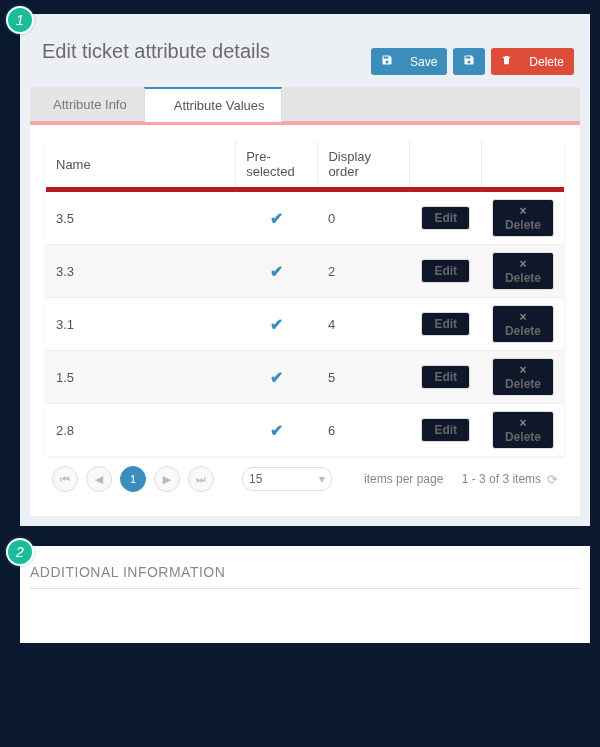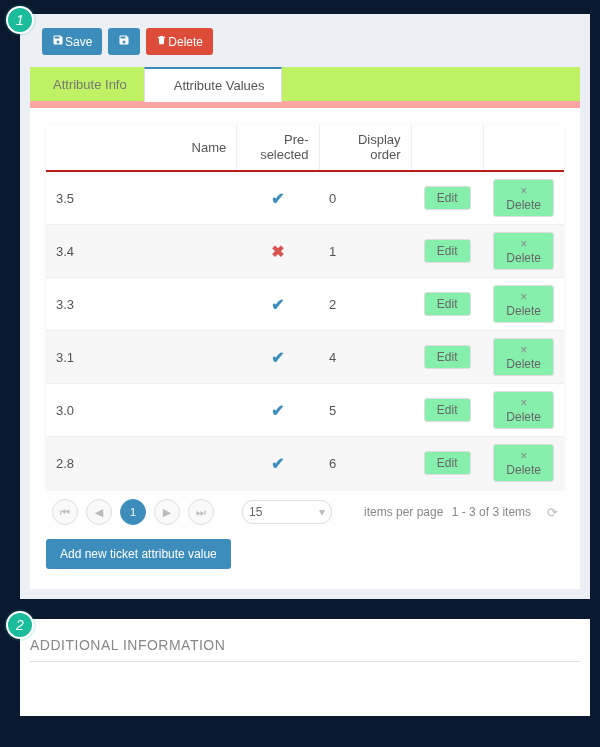--- a/index.html
+++ b/index.html
@@ -37,103 +37,105 @@
   }
   
   .hdr-row {
     display: flex; align-items: center; justify-content: space-between;
     padding: 4px 6px 12px 12px;
   }
   .hdr-title { font-size: 20px; color: #6b6b6b; font-weight: 400; }
   .hdr-actions { display: flex; gap: 6px; }
   .btn {
     border: none; border-radius: 3px; padding: 6px 10px;
-    font-size: 12px; color: #fff; display: inline-flex; align-items: center; gap: 1px;
+    font-size: 12px; color: #fff; display: inline-flex; align-items: center; gap: 17px;
     cursor: pointer;
+    margin-top: 20px;
   }
   .btn-blue { background: #3c8dbc; }
   .btn-red  { background: #dd4b39; }
   .icon { display:inline-block; }
   
   .tabs-wrap { background:#fff; }
   .tabs {
-    display: flex; border-bottom: 7px solid #fca5a5; background:#bef264;
+    display: flex; border-bottom: 4px solid #fca5a5; background:#e5e5e5;
     padding-left: 6px;
   }
   .tab {
     padding: 9px 16px; font-size: 13px; color: #777; cursor: pointer;
     border: 1px solid transparent; border-bottom: none;
     margin-bottom: -1px;
   }
   .tab.active {
     color: #555; border-color: #ddd #ddd #fff #ddd; border-top: 2px solid #3c8dbc;
     background:#fff;
     padding-left:29px;
   }
   .tab-body { padding: 16px 16px 20px 16px; background:#fff; }
   
   table.grid {
     width: 100%; border-collapse: collapse; background:#fff;
     box-shadow: 0 1px 3px rgba(0,0,0,.08);
   }
   table.grid th {
-    text-align: right; font-weight: 500; color: #555;
-    padding: 8px 10px; font-size: 13px; border-bottom: 2px solid #b91c1c;
+    text-align: left; font-weight: 500; color: #555;
+    padding: 8px 10px; font-size: 13px; border-bottom: 5px solid #b91c1c;
     background:#fff; border-right: 1px solid #eee;
   }
   table.grid th:last-child { border-right:none; }
   table.grid td {
     padding: 7px 10px; border-top: 1px solid #eee; font-size: 13px;
   }
   table.grid tbody tr:nth-child(odd) td { background: #fff; }
   table.grid tbody tr:nth-child(even) td { background: #f7f7f7; }
   .center { text-align: center; }
   .chk { color:#3c8dbc; font-size:16px; font-weight:bold; }
   .x   { color:#d9534f; font-size:16px; font-weight:bold; }
   .cell-actions { text-align:center; }
   .btn-sm {
-    background:#86efac; border:1px solid #ddd; border-radius:3px;
-    padding:4px 12px; font-size:12px; color:#666; cursor:pointer;
+    background:#0f172a; border:1px solid #ddd; border-radius:3px;
+    padding:4px 12px; font-size:12px; color:#666; cursor:pointer;font-weight:bold;
   }
   .btn-sm-x::before { content:"× "; color:#888; }
   
   .pager {
     display:flex; align-items:center; gap:8px; padding:10px 6px 4px 6px;
     font-size:12px; color:#888;
   }
   .pager-btn {
     width:26px; height:26px; border-radius:50%; border:1px solid #ddd;
     background:#f9f9f9; color:#bbb; display:flex;align-items:center;justify-content:center;
     cursor:pointer; font-size:11px;
   }
   .pager-btn.active { background:#3c8dbc; color:#fff; border-color:#3c8dbc; }
   .pager-select {
     margin-left:20px; width:90px; height:24px; border:1px solid #ddd; border-radius:11px;
     background:#fff; font-size:12px; color:#666; padding:0 6px;
     display:flex; align-items:center; justify-content:space-between;
   }
-  .pager-right { margin-left:auto; display:flex; align-items:center; gap:16px; color:#888; }
+  .pager-right { margin-left:auto; display:flex; align-items:center; gap:6px; color:#888; }
   .refresh-icon { font-size:13px; color:#bbb; cursor:pointer; }
   .add-bar { padding: 10px 0 0 0; }
 
   
   .panel2-inner { background:#fff; padding: 18px 10px 16px 10px; }
   .sect-title {
     font-size: 14px; color:#888; letter-spacing: .5px;
     border-bottom: 1px solid #ddd; padding-bottom: 8px; margin-bottom: 38px;
     text-transform: uppercase;
   }
 </style>
 </head>
 <body>
 
 <div class="panel" style="margin-top:14px;">
   <div class="badge-circle">1</div>
   <div class="panel-inner">
     <div class="hdr-row">
+      <div class="hdr-title">Edit ticket attribute details</div>
       <div class="hdr-actions">
         <button class="btn btn-blue">
           <span class="icon">
             <svg width="12" height="12" viewBox="0 0 24 24" fill="#fff">
                 <path d="M17 3H5a2 2 0 0 0-2 2v14a2 2 0 0 0 2 2h14a2 2 0 0 0 2-2V7l-4-4zM12 19a3 3 0 1 1 0-6 3 3 0 0 1 0 6zm3-10H5V5h10v4z"></path>
               </svg>
           </span>
           <span>Save</span>
         </button>
         <button class="btn btn-blue">
@@ -172,42 +174,35 @@
           </thead>
           <tbody id="rows-body">
               <tr>
                 <td>3.5</td>
                 <td class="center"><span class="chk">✔</span></td>
                 <td>0</td>
                 <td class="cell-actions"><button class="btn-sm">Edit</button></td>
                 <td class="cell-actions"><button class="btn-sm btn-sm-x">Delete</button></td>
               </tr>
               <tr>
-                <td>3.4</td>
-                <td class="center"><span class="x">✖</span></td>
-                <td>1</td>
-                <td class="cell-actions"><button class="btn-sm">Edit</button></td>
-                <td class="cell-actions"><button class="btn-sm btn-sm-x">Delete</button></td>
-              </tr>
-              <tr>
                 <td>3.3</td>
                 <td class="center"><span class="chk">✔</span></td>
                 <td>2</td>
                 <td class="cell-actions"><button class="btn-sm">Edit</button></td>
                 <td class="cell-actions"><button class="btn-sm btn-sm-x">Delete</button></td>
               </tr>
               <tr>
                 <td>3.1</td>
                 <td class="center"><span class="chk">✔</span></td>
                 <td>4</td>
                 <td class="cell-actions"><button class="btn-sm">Edit</button></td>
                 <td class="cell-actions"><button class="btn-sm btn-sm-x">Delete</button></td>
               </tr>
               <tr>
-                <td>3.0</td>
+                <td>1.5</td>
                 <td class="center"><span class="chk">✔</span></td>
                 <td>5</td>
                 <td class="cell-actions"><button class="btn-sm">Edit</button></td>
                 <td class="cell-actions"><button class="btn-sm btn-sm-x">Delete</button></td>
               </tr>
               <tr>
                 <td>2.8</td>
                 <td class="center"><span class="chk">✔</span></td>
                 <td>6</td>
                 <td class="cell-actions"><button class="btn-sm">Edit</button></td>
@@ -226,25 +221,20 @@
             <span>15</span>
             <span style="color:#bbb;">▾</span>
           </div>
           <span style="margin-left:24px;">items per page</span>
           <div class="pager-right">
             <span>1 - 3 of 3 items</span>
             <span class="refresh-icon">⟳</span>
           </div>
         </div>
 
-        <div class="add-bar">
-          <button class="btn btn-blue" style="padding:8px 14px;">
-            <span>Add new ticket attribute value</span>
-          </button>
-        </div>
       </div>
     </div>
   </div>
 </div>
 
 <div class="panel">
   <div class="badge-circle">2</div>
   <div class="panel2-inner">
     <div class="sect-title">ADDITIONAL INFORMATION</div>
 

